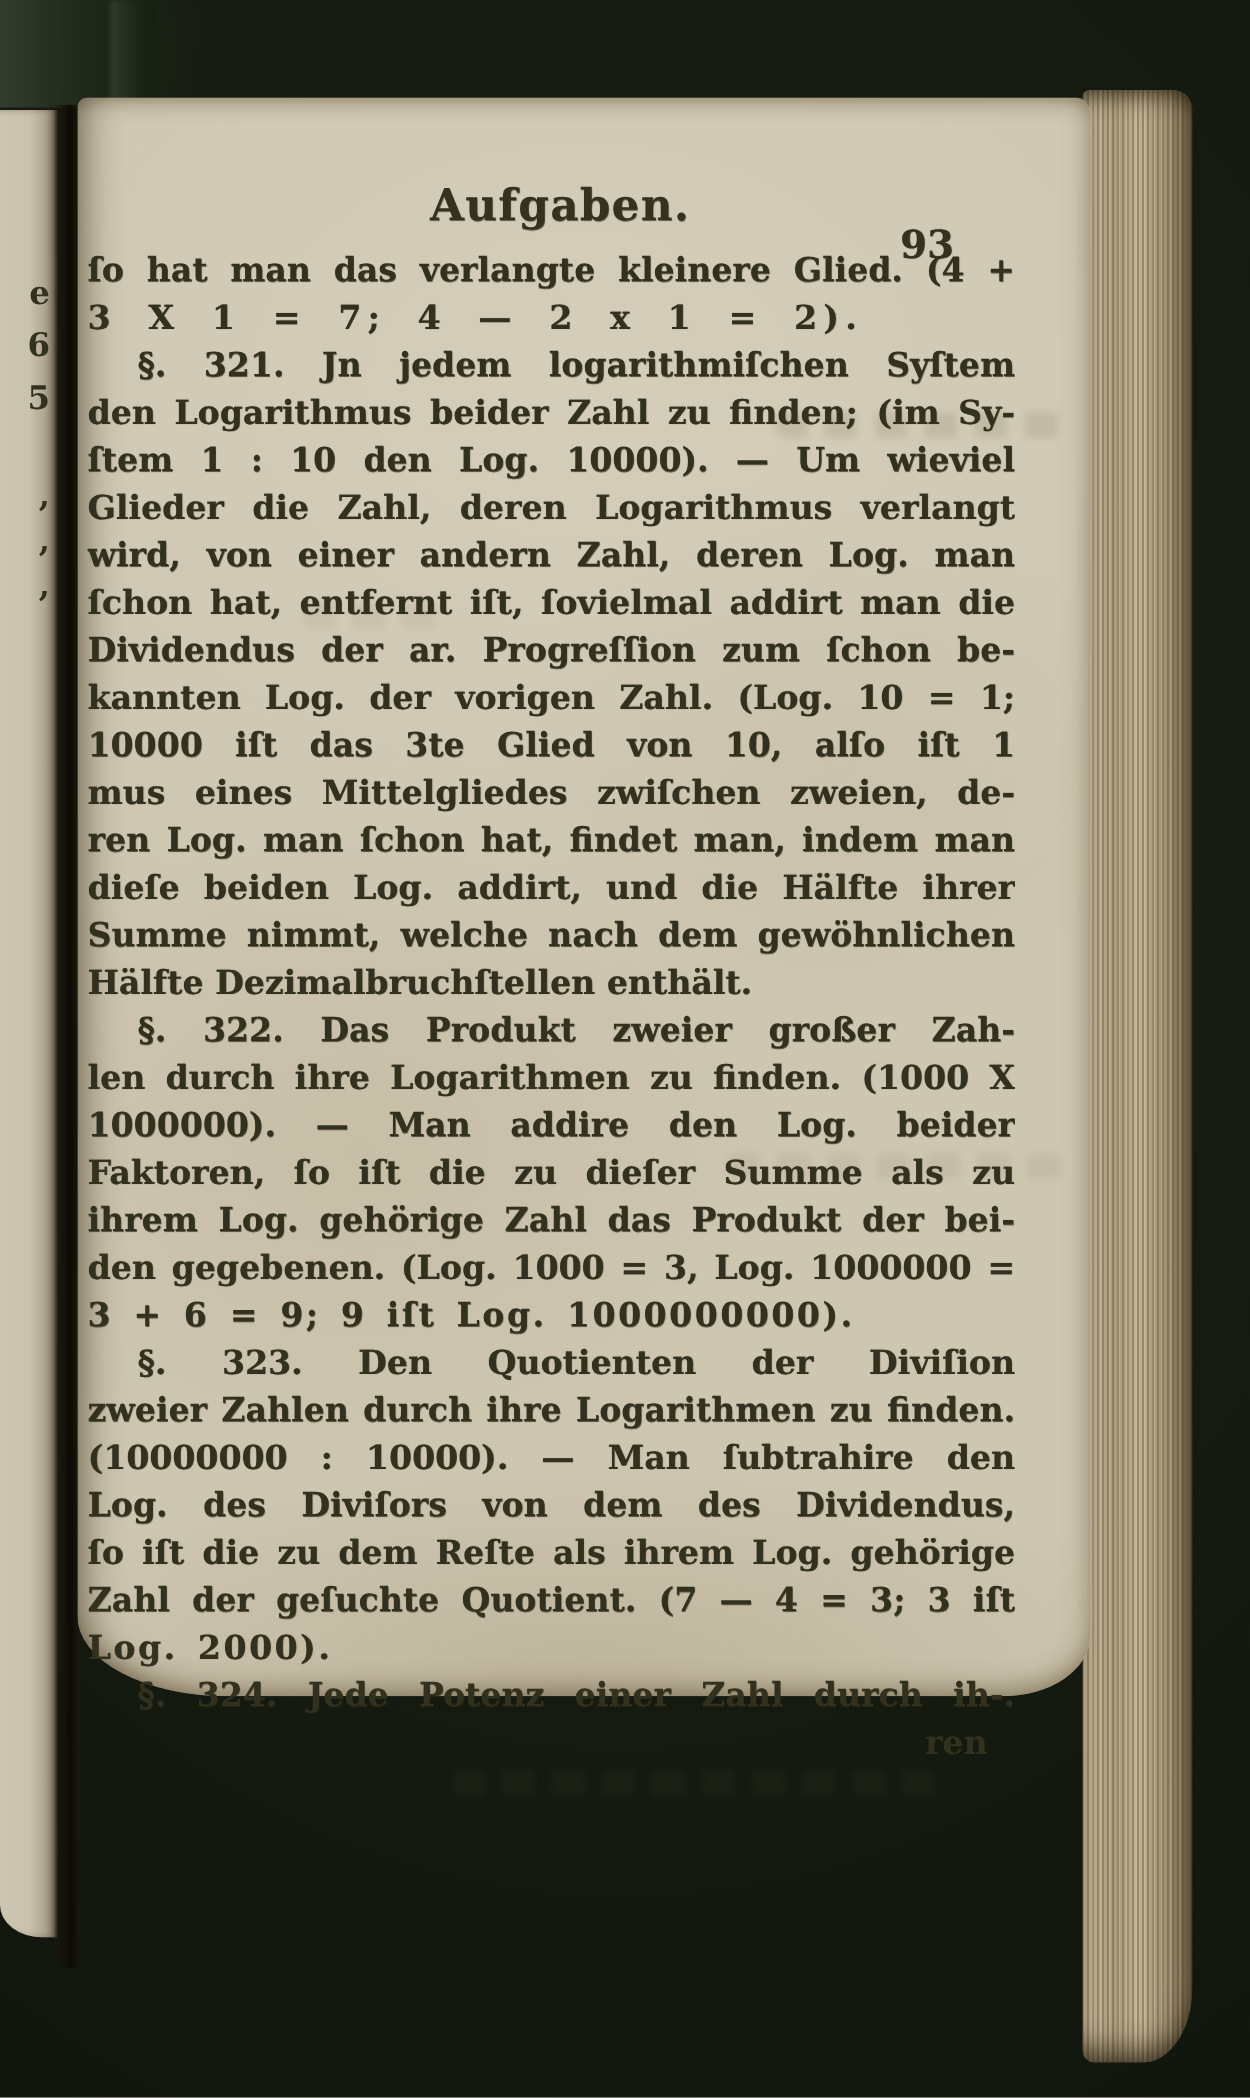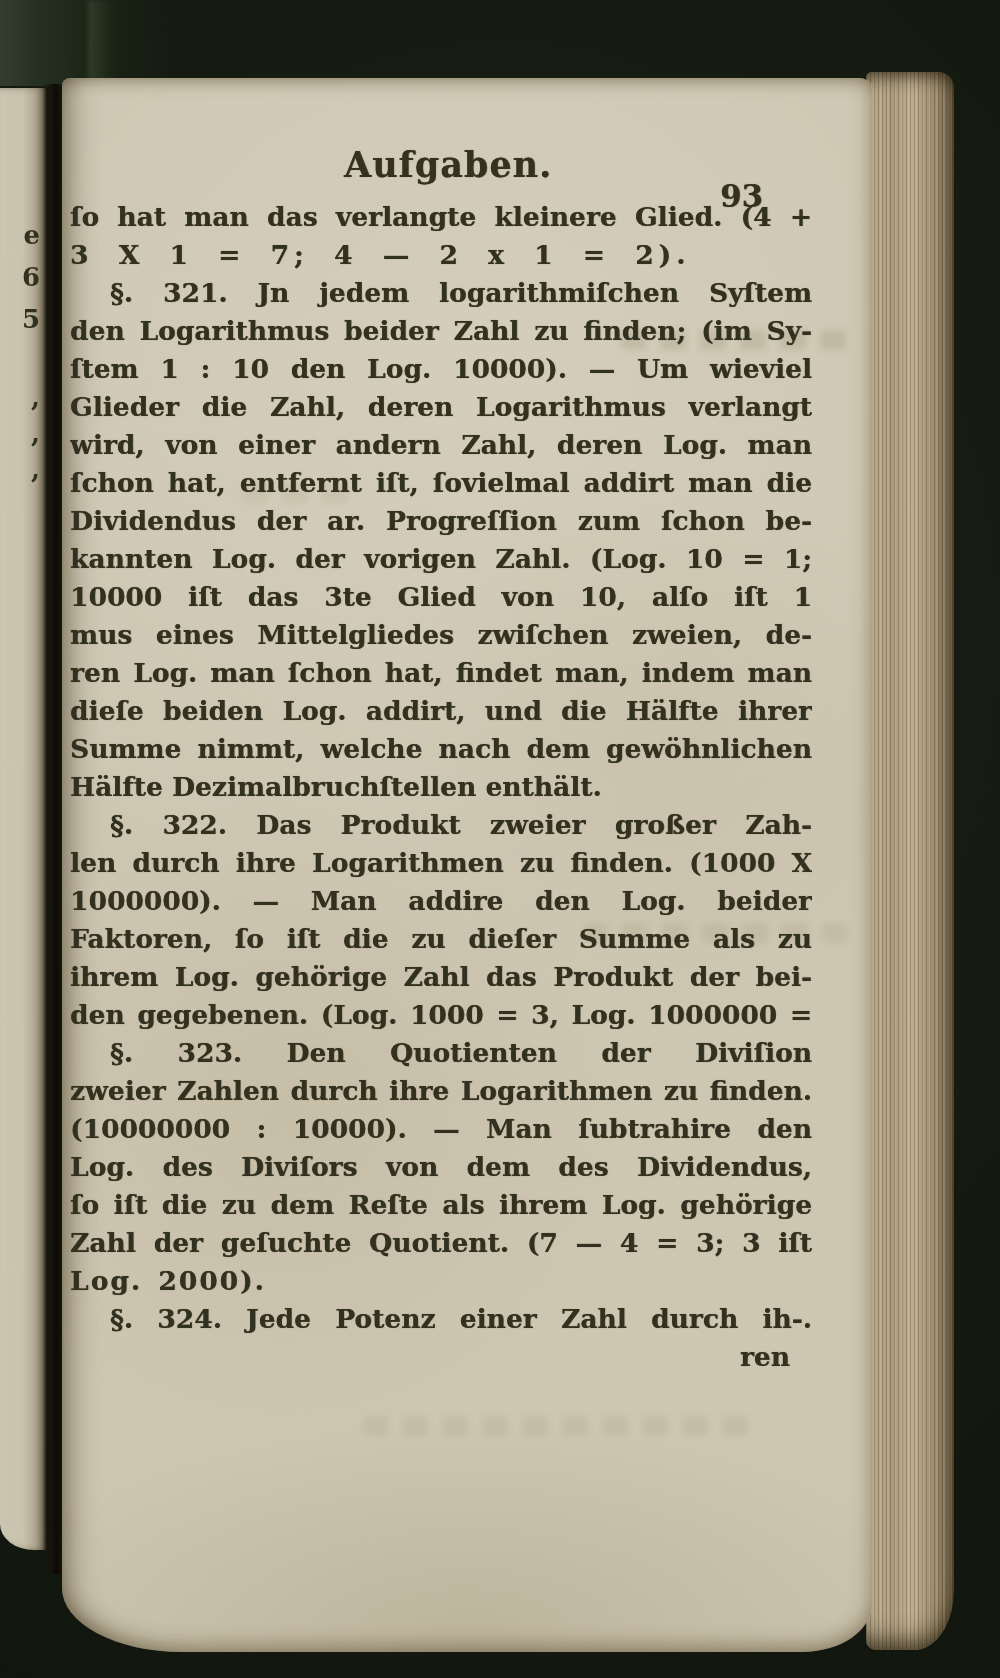--- a/index.html
+++ b/index.html
@@ -45,21 +45,21 @@
     position:absolute;left:866px;top:72px;width:88px;height:1578px;
     border-radius:6px 16px 40px 10px / 6px 16px 60px 10px;
     background:
       repeating-linear-gradient(90deg,rgba(70,55,28,.30) 0 1px,rgba(0,0,0,0) 1px 4px),
       repeating-linear-gradient(90deg,rgba(255,246,220,.14) 0 2px,rgba(0,0,0,0) 2px 7px),
       linear-gradient(90deg,#c6b799 0%,#ab9b7c 28%,#bfae90 52%,#9d8d6e 78%,#77684d 94%,#55482f 100%);
     box-shadow:inset 0 14px 18px -10px rgba(30,22,8,.8), inset 0 -20px 24px -12px rgba(30,22,8,.8);
   }
   
   .page{
-    position:absolute;left:62px;top:78px;width:810px;height:1574px;
+    position:absolute;left:62px;top:78px;width:810px;height:1279px;
     border-radius:8px 12px 70px 120px / 8px 12px 48px 64px;
     background:
       radial-gradient(120% 55% at 50% 18%, rgba(255,255,248,.13), rgba(0,0,0,0) 70%),
       radial-gradient(70% 35% at 28% 66%, rgba(140,120,80,.10), rgba(0,0,0,0) 60%),
       radial-gradient(55% 28% at 74% 42%, rgba(150,130,92,.09), rgba(0,0,0,0) 60%),
       radial-gradient(90% 20% at 50% 99%, rgba(120,100,62,.18), rgba(0,0,0,0) 70%),
       #cdc6b1;
     box-shadow:
       inset 20px 0 30px -14px rgba(45,34,12,.5),
       inset -12px 0 22px -12px rgba(110,92,58,.45),
@@ -146,20 +146,21 @@
     <div class="line j">ren Log. man ſchon hat, findet man, indem man</div>
     <div class="line j">dieſe beiden Log. addirt, und die Hälfte ihrer</div>
     <div class="line j">Summe nimmt, welche nach dem gewöhnlichen</div>
     <div class="line">Hälfte Dezimalbruchſtellen enthält.</div>
     <div class="line indent j">§. 322. Das Produkt zweier großer Zah-</div>
     <div class="line j">len durch ihre Logarithmen zu finden. (1000 X</div>
     <div class="line j">1000000). — Man addire den Log. beider</div>
     <div class="line j">Faktoren, ſo iſt die zu dieſer Summe als zu</div>
     <div class="line j">ihrem Log. gehörige Zahl das Produkt der bei-</div>
     <div class="line j">den gegebenen. (Log. 1000 = 3, Log. 1000000 = 6;</div>
+    <div class="line spread2">3 + 6 = 9; 9 iſt Log. 1000000000).</div>
     <div class="line indent j">§. 323. Den Quotienten der Diviſion</div>
     <div class="line j">zweier Zahlen durch ihre Logarithmen zu finden.</div>
     <div class="line j">(10000000 : 10000). — Man ſubtrahire den</div>
     <div class="line j">Log. des Diviſors von dem des Dividendus,</div>
     <div class="line j">ſo iſt die zu dem Reſte als ihrem Log. gehörige</div>
     <div class="line j">Zahl der geſuchte Quotient. (7 — 4 = 3; 3 iſt</div>
     <div class="line spread2">Log. 2000).</div>
     <div class="line indent j">§. 324. Jede Potenz einer Zahl durch ih-.</div>
     <div class="line catchword">ren</div>
   </div>

